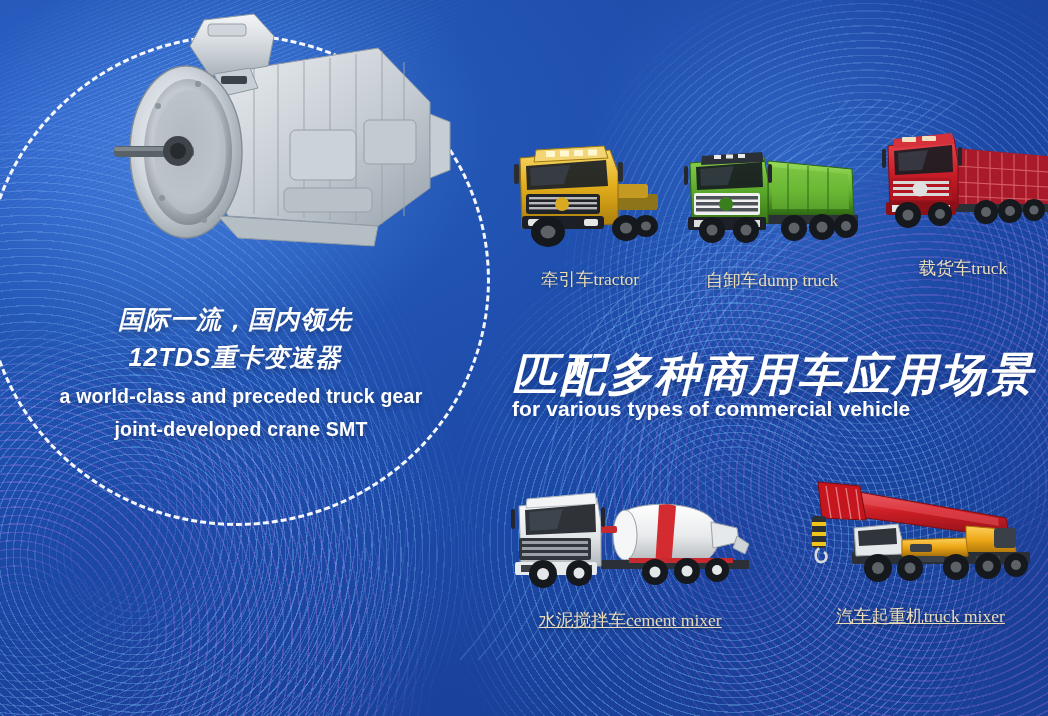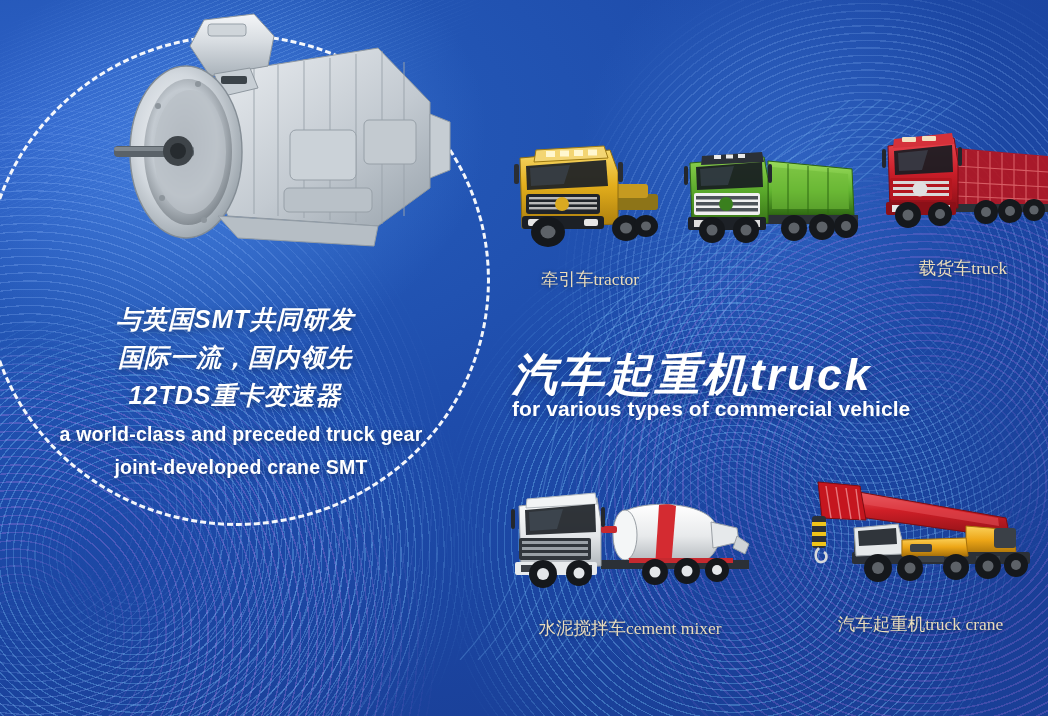--- a/index.html
+++ b/index.html
@@ -145,21 +145,21 @@
     font-family:"Liberation Serif","DejaVu Serif",serif;
     text-shadow:0 1px 4px rgba(0,0,0,.45);
   }
   .v1{left:500px;top:132px;width:180px;}
   .v2{left:676px;top:133px;width:192px;}
   .v3{left:878px;top:116px;width:175px;}
   .v4{left:505px;top:478px;width:250px;}
   .v5{left:798px;top:470px;width:245px;}
   .v1 .cap,.v2 .cap,.v3 .cap{margin-top:6px;}
   .v3{width:170px;}
-  .v4 .cap,.v5 .cap{margin-top:16px;}
+  .v4 .cap,.v5 .cap{margin-top:8px;text-decoration:underline;}
 </style>
 </head>
 <body>
 
 <div id="stage">
 
   <div class="bg-base"></div>
   <div class="bg-topleft-glow"></div>
   <div class="bg-rightsweep"></div>
   <div class="diag-band"></div>
@@ -259,29 +259,28 @@
         <circle cx="100" cy="141" r="8" fill="#262b2f"></circle>
       </g>
 
       <path d="M140,206 L300,216 L296,236 L160,228 Z" fill="#b6bec5" stroke="#949da5"></path>
 
       <path d="M352,104 L372,112 L372,160 L352,168 Z" fill="#c6cdd3" stroke="#949da5"></path>
     </svg>
   </div>
 
   <div class="left-copy">
-    <div class="lc-cn">与英国SMT共同研发</div>
     <div class="lc-cn">国际一流，国内领先</div>
     <div class="lc-cn">12TDS重卡变速器</div>
     <div class="lc-en">a world-class and preceded truck gear</div>
     <div class="lc-en">joint-developed crane SMT</div>
   </div>
 
   <div class="headline">
-    <div class="hl-cn">汽车起重机truck</div>
+    <div class="hl-cn">匹配多种商用车应用场景</div>
     <div class="hl-en">for various types of commercial vehicle</div>
   </div>
 
   <div class="veh v1">
     <div class="art">
       <svg viewBox="0 0 180 125" width="180" height="125">
         <defs>
           <linearGradient id="ylw" x1="0" y1="0" x2="0" y2="1">
             <stop offset="0%" stop-color="#f7d869"></stop>
               <stop offset="45%" stop-color="#e3ae1c"></stop>
@@ -394,20 +393,21 @@
         </g>
         <g fill="#5d6268">
           <circle cx="36" cy="97" r="5.5"></circle>
             <circle cx="70" cy="97" r="5.5"></circle>
           <circle cx="118" cy="95" r="5.5"></circle>
             <circle cx="146" cy="94" r="5.5"></circle>
             <circle cx="170" cy="93" r="5"></circle>
         </g>
       </svg>
     </div>
+    <div class="cap">自卸车dump truck</div>
   </div>
 
   <div class="veh v3">
     <div class="art">
       <svg viewBox="0 0 172 130" width="172" height="130">
         <defs>
           <linearGradient id="red" x1="0" y1="0" x2="0" y2="1">
             <stop offset="0%" stop-color="#e8464f"></stop>
               <stop offset="50%" stop-color="#c81d28"></stop>
             <stop offset="100%" stop-color="#8a0f17"></stop>
@@ -600,16 +600,16 @@
         </g>
         <g fill="#5d6268">
           <circle cx="80" cy="98" r="6"></circle>
             <circle cx="112" cy="98" r="5.5"></circle>
           <circle cx="158" cy="97" r="5.5"></circle>
             <circle cx="190" cy="96" r="5.5"></circle>
             <circle cx="218" cy="95" r="5"></circle>
         </g>
       </svg>
     </div>
-    <div class="cap">汽车起重机truck crane</div>
+    <div class="cap">汽车起重机truck mixer</div>
   </div>
 
 </div>
 
 </body></html>

